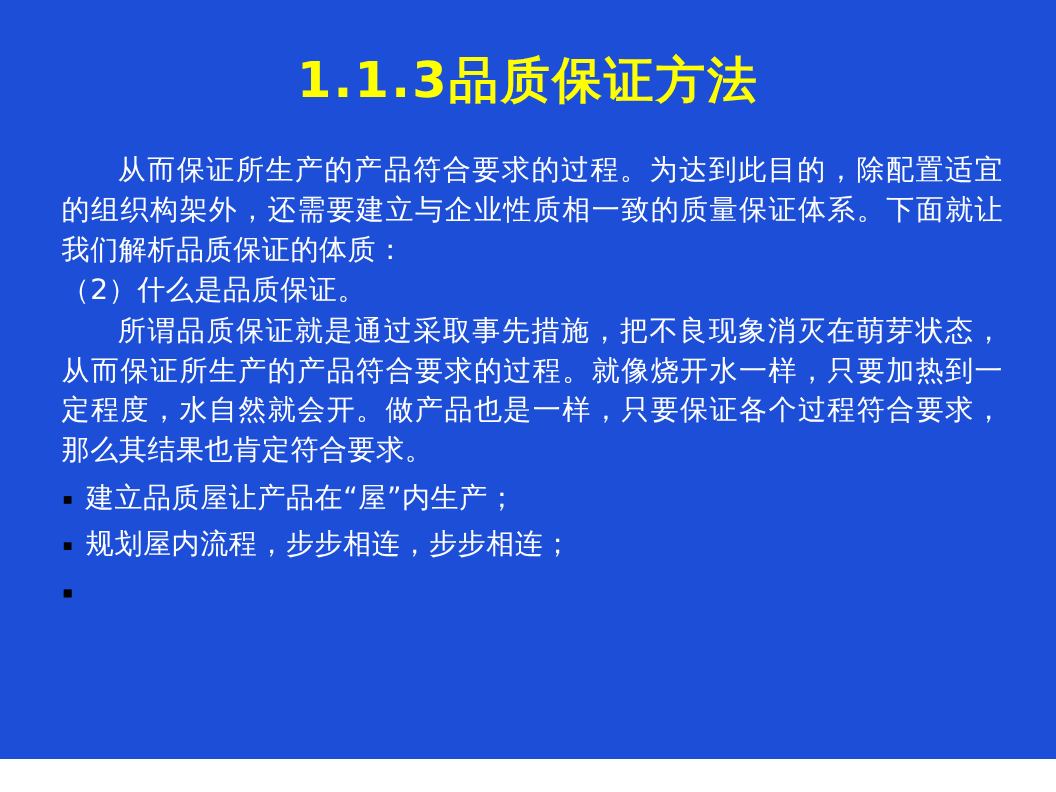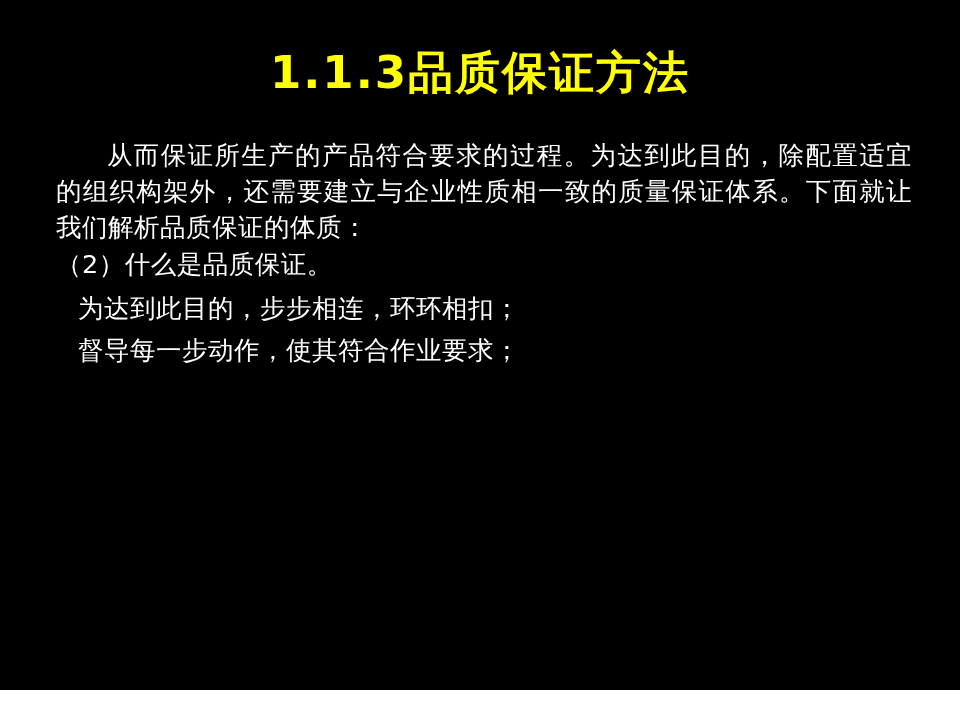--- a/index.html
+++ b/index.html
@@ -9,21 +9,21 @@
   body {
     width: 960px;
     height: 720px;
     background: #ffffff;
     font-family: "Liberation Sans", sans-serif;
   }
   .slide {
     position: relative;
     width: 960px;
     height: 720px;
-    background: #000000;
+    background: #1d4ed8;
     box-sizing: border-box;
     overflow: hidden;
   }
   .slide-title {
     position: absolute;
     left: 0;
     top: 46px;
     width: 960px;
     text-align: center;
     color: #ffff00;
@@ -88,29 +88,33 @@
 </head>
 <body>
 
 <div class="slide">
 
   <div class="slide-title">1.1.3品质保证方法</div>
 
   <div class="body-area">
     <p class="para indent">从而保证所生产的产品符合要求的过程。为达到此目的，除配置适宜的组织构架外，还需要建立与企业性质相一致的质量保证体系。下面就让我们解析品质保证的体质：</p>
     <p class="para">（2）什么是品质保证。</p>
+    <p class="para indent">所谓品质保证就是通过采取事先措施，把不良现象消灭在萌芽状态，从而保证所生产的产品符合要求的过程。就像烧开水一样，只要加热到一定程度，水自然就会开。做产品也是一样，只要保证各个过程符合要求，那么其结果也肯定符合要求。</p>
 
     <ul class="bullet-list">
       <li class="bullet-item">
         <span class="dot"></span>
-        <span>为达到此目的，步步相连，环环相扣；</span>
+        <span>建立品质屋让产品在“屋”内生产；</span>
       </li>
       <li class="bullet-item">
         <span class="dot"></span>
-        <span>督导每一步动作，使其符合作业要求；</span>
+        <span>规划屋内流程，步步相连，步步相连；</span>
+      </li>
+      <li class="bullet-item">
+        <span class="dot"></span>
       </li>
       <li class="bullet-item">
         <span class="dot"></span>
       </li>
     </ul>
   </div>
 
   <div class="bottom-band"></div>
 </div>
 

